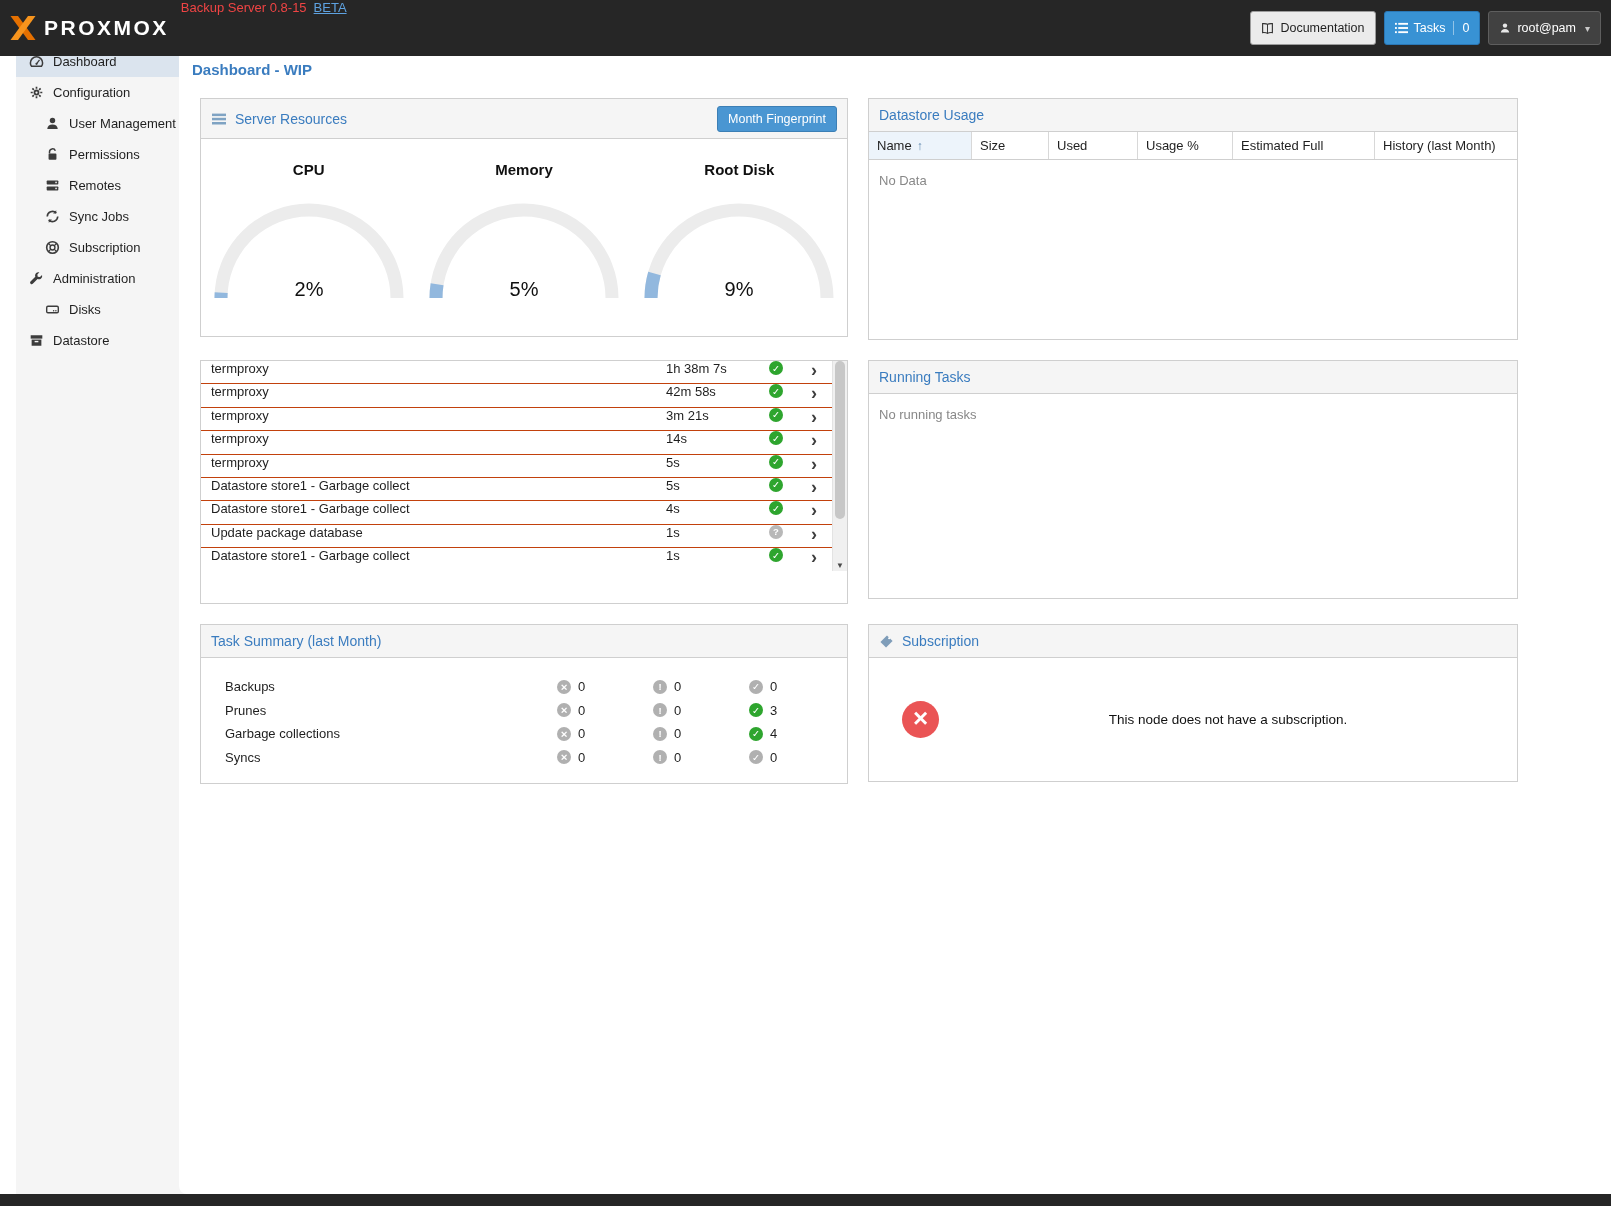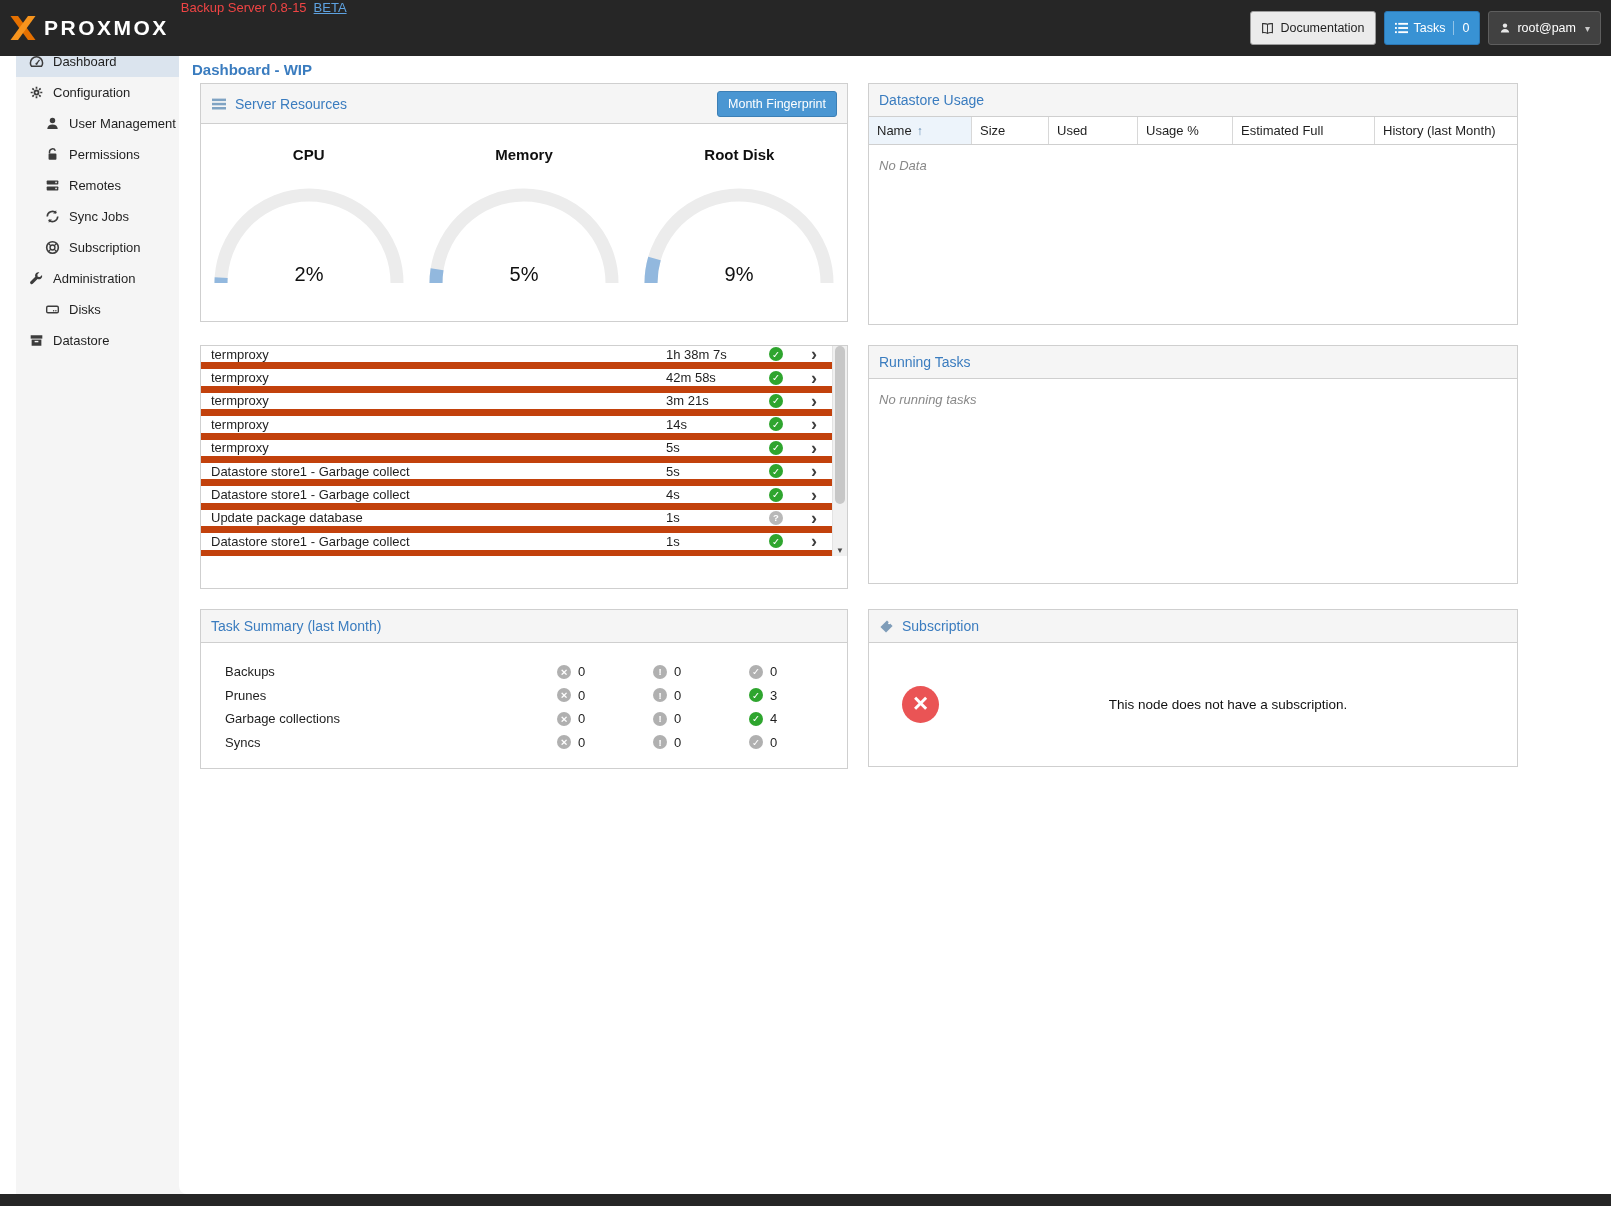--- a/index.html
+++ b/index.html
@@ -33,21 +33,21 @@
   .nav-item { height:31px; display:flex; align-items:center; gap:9px; padding:0 10px 0 12px; cursor:pointer; }
   .nav-item.selected { background:#dbe4ee; }
   .nav-item.child { padding-left:28px; }
   .nav-icon { width:16px; height:16px; flex:0 0 16px; display:flex; align-items:center; justify-content:center; }
   .nav-caret { margin-left:auto; color:#8f8f8f; font-size:11px; }
 
   
   .main { position:absolute; top:46px; left:179px; right:0; bottom:12px; background:#fff; overflow:hidden;border-radius:8px; }
   .page-title { color:#3a7cbf; font-size:15px; padding:15px 0 0 13px; }
   .dash-grid { display:grid; grid-template-columns:648px 650px; column-gap:20px; row-gap:20px;
-               margin:5px 0 0 21px; align-items:start; }
+               margin:20px 0 0 21px; align-items:start; }
 
   .panel { background:#fff; border:1px solid #cfcfcf; }
   .panel-header { height:33px; display:flex; align-items:center; gap:8px; padding:0 10px;
                   background:#f5f5f5; border-bottom:1px solid #cfcfcf; }
   .panel-title { color:#3a7cbf; font-size:14px; }
   .header-icon { display:flex; align-items:center; }
 
   
   .panel-server { height:239px; }
   .panel-server .panel-header { height:40px; }
@@ -68,27 +68,27 @@
   .ds-header-row { display:flex; height:28px; border-bottom:1px solid #cfcfcf; background:#fff; }
   .ds-col { display:flex; align-items:center; padding:0 8px; border-right:1px solid #d8d8d8;
             color:#1f1f1f; cursor:pointer; }
   .ds-col-0 { width:103px; background:#edf4fb; }
   .ds-col-1 { width:77px; }
   .ds-col-2 { width:89px; }
   .ds-col-3 { width:95px; }
   .ds-col-4 { width:142px; }
   .ds-col-5 { flex:1; border-right:none; }
   .sort-arrow { color:#5f87ad; margin-left:5px; font-size:12px; }
-  .empty-text { color:#888; padding:13px 10px;font-style:italic; }
+  .empty-text { color:#888; padding:13px 10px; }
 
   
   .panel-longest { height:244px; }
   .task-list { position:relative; height:210px; overflow:hidden; }
   .task-rows { margin-right:15px; }
-  .task-row { height:23.4px; display:flex; align-items:center; border-bottom:7px solid #c2410c; cursor:pointer; }
+  .task-row { height:23.4px; display:flex; align-items:flex-start; border-bottom:1px solid #c2410c; cursor:pointer; }
   .task-name { flex:1; padding-left:10px; white-space:nowrap; overflow:hidden; }
   .task-duration { width:90px; }
   .task-status-cell { width:40px; display:flex; justify-content:center; }
   .task-chevron { width:36px; text-align:center; color:#3f3f3f; font-weight:bold; font-size:18px;
                   line-height:1; cursor:pointer; }
   .status-icon { width:14px; height:14px; border-radius:50%; display:inline-flex; align-items:center;
                  justify-content:center; color:#fff; font-size:9.5px; font-weight:bold; }
   .status-icon[data-status="ok"] { background:#2ea52e; }
   .status-icon[data-status="ok"]::after { content:"✓"; }
   .status-icon[data-status="unknown"] { background:#b8b8b8; }

